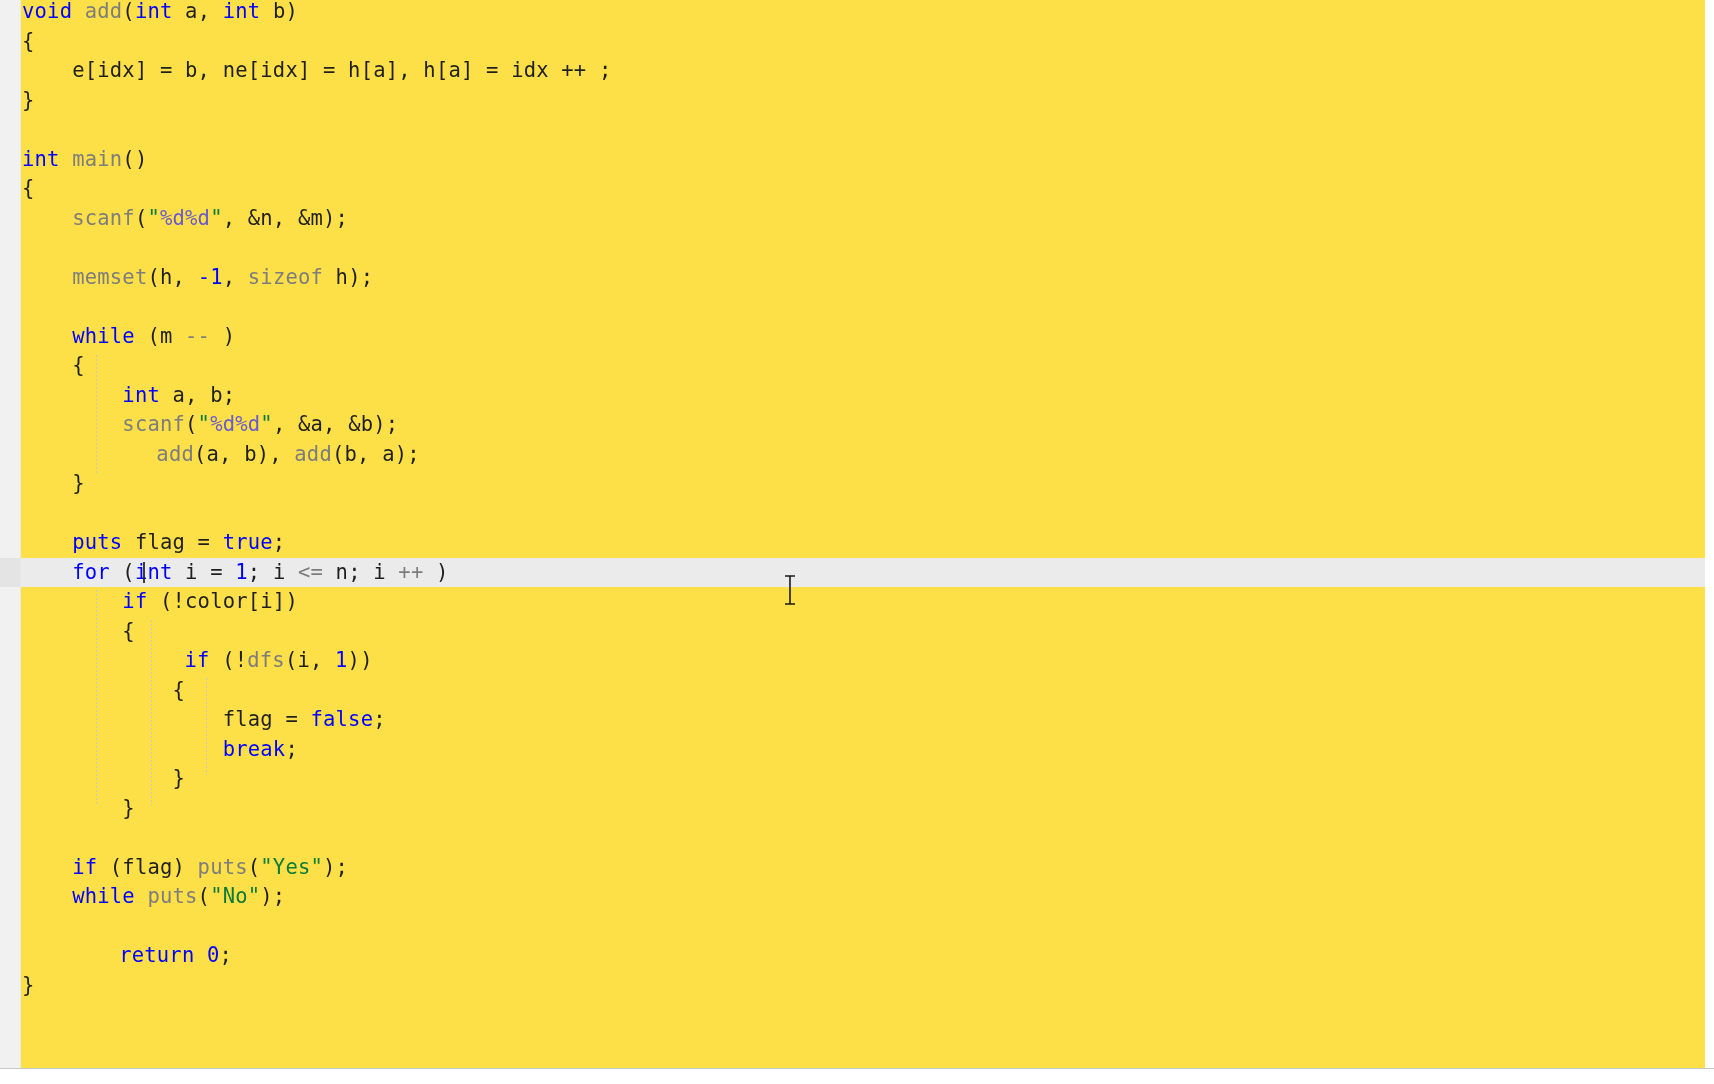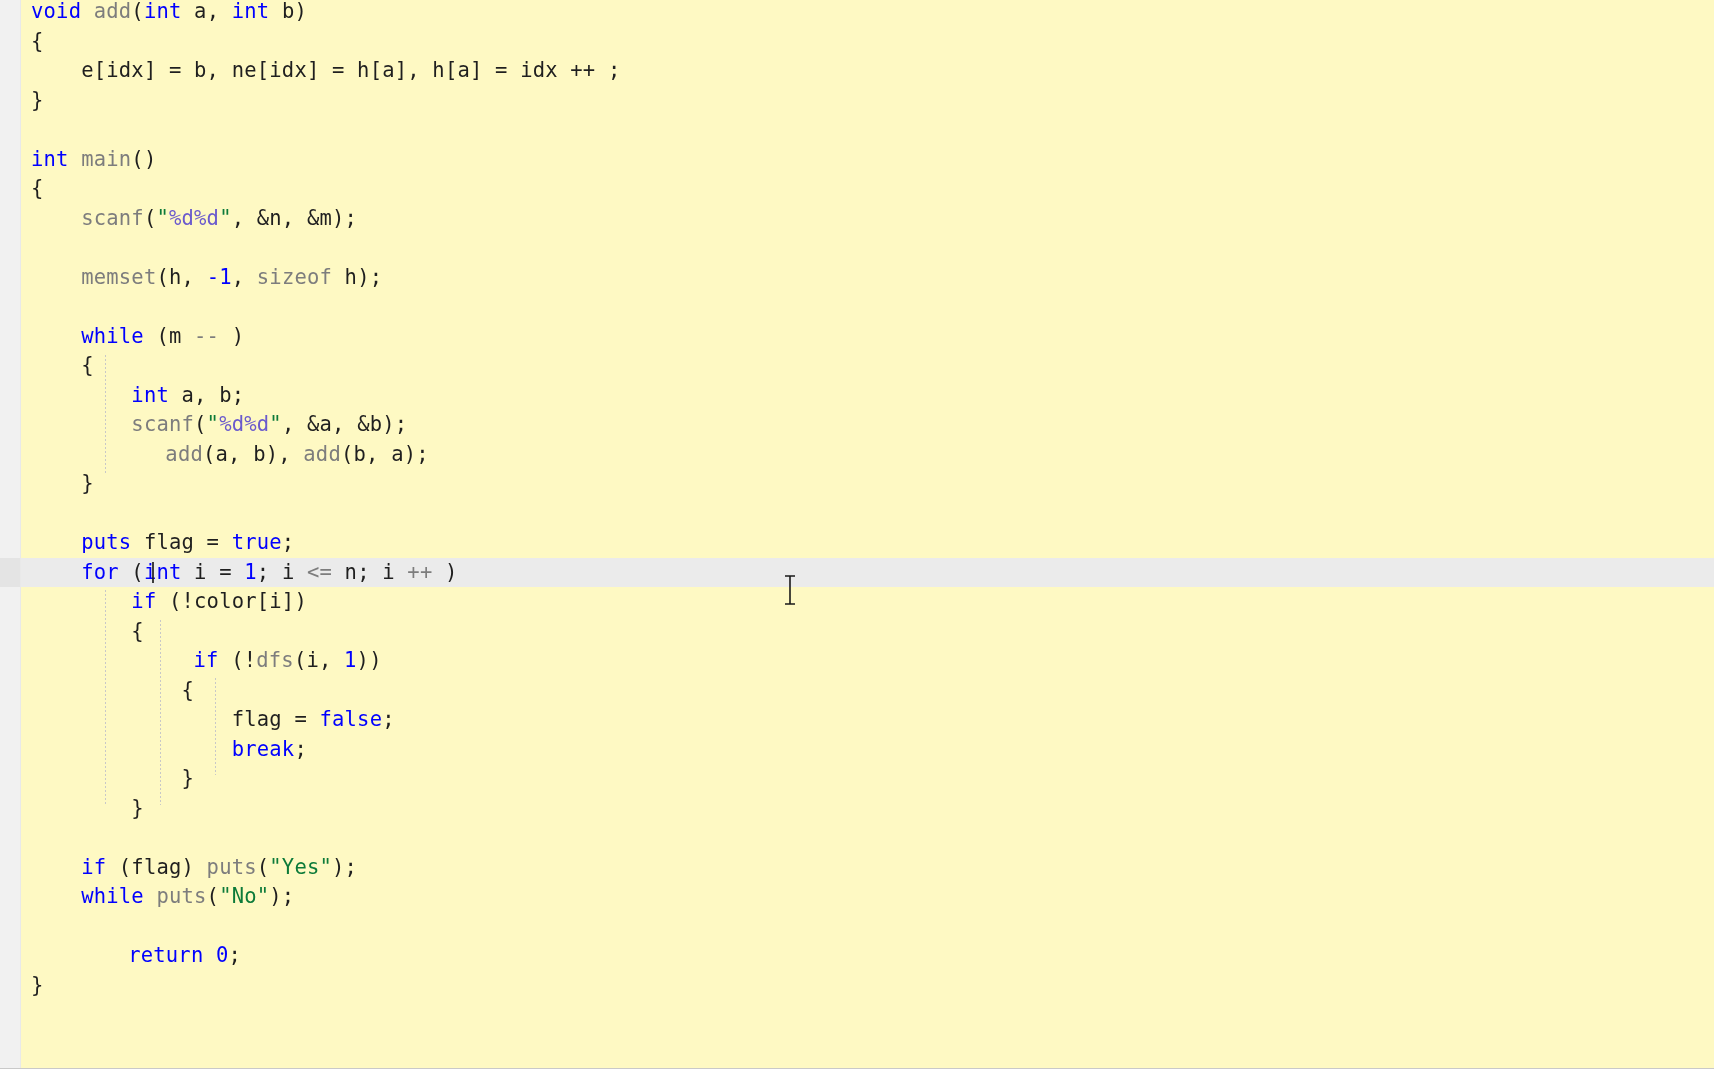--- a/index.html
+++ b/index.html
@@ -43,24 +43,24 @@
     left: 0;
     width: 20px;
     height: 29.5px;
     line-height: 29.5px;
   }
   .gutter-row.cur { background: #e4e4e4; }
 
   
   #code-surface {
     position: absolute;
-    left: 21px; top: 0;
+    left: 12px; top: 0;
     width: 1693px;
     height: 1068px;
-    background: #fef9c3;
+    background: #fde047;
     overflow: hidden;
     z-index: 1;
   }
 
   .line {
     position: absolute;
     left: 0;
     width: 1693px;
     height: 29.5px;
     line-height: 29.5px;

